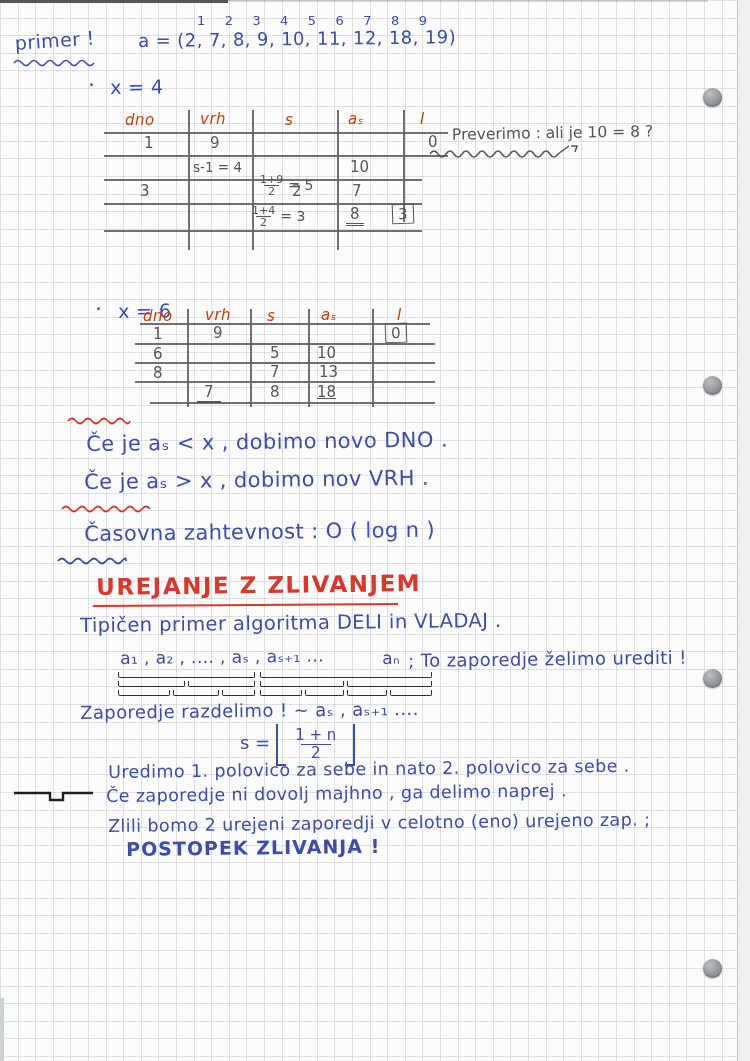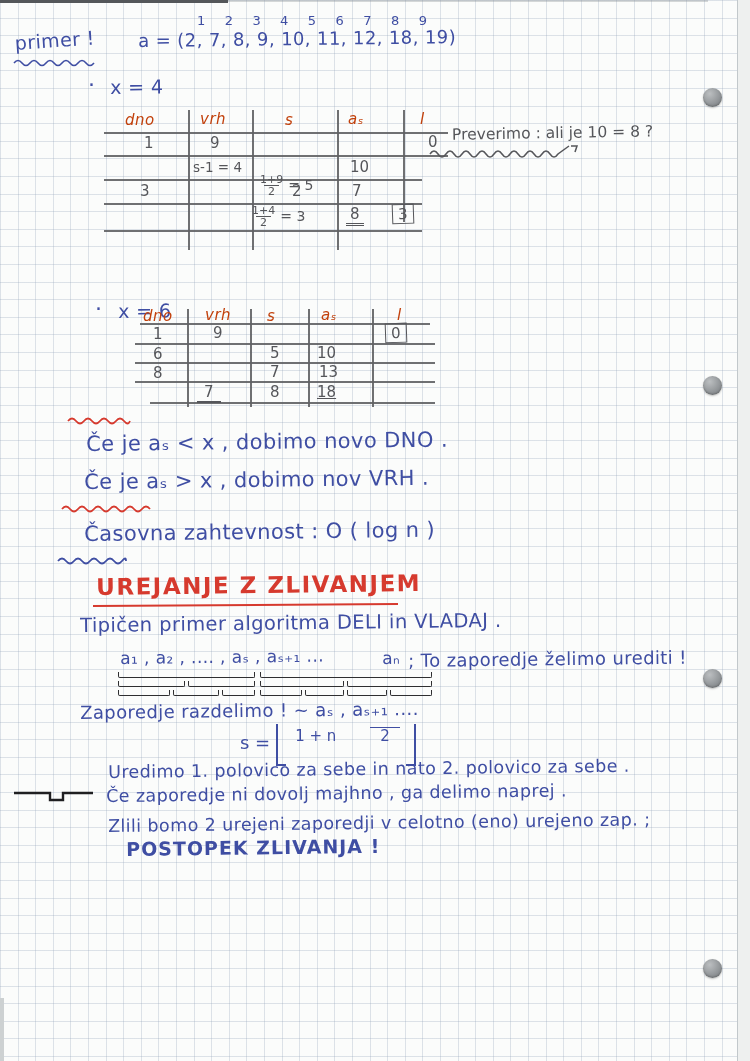--- a/index.html
+++ b/index.html
@@ -27,21 +27,21 @@
   .boxed{border:1.6px solid #55565a;padding:0 5px;display:inline-block;transform:rotate(-2deg);}
   .dul{border-bottom:3.5px double #55565a;padding:0 4px;}
   .ul{border-bottom:2px solid #55565a;padding:0 7px;}
   .brk{position:absolute;height:5px;border:1.6px solid #2e2e30;border-top:none;border-radius:0 0 2px 2px;}
   .hole{position:absolute;left:703px;width:19px;height:19px;border-radius:50%;
     background:radial-gradient(circle at 35% 30%, #bcbfc1, #909497 60%, #7c8083);
     box-shadow:0 1px 2px rgba(0,0,0,.25), inset 0 -1px 2px rgba(0,0,0,.25);}
   .formula{display:flex;align-items:flex-start;gap:6px;color:#3f4ea3;}
   .fbl{width:8px;height:40px;border-left:2.2px solid #3f4ea3;border-bottom:2.2px solid #3f4ea3;}
   .fbr{width:8px;height:40px;border-right:2.2px solid #3f4ea3;border-bottom:2.2px solid #3f4ea3;}
-  .bigfrac{display:flex;flex-direction:row;align-items:center;line-height:1.15;margin-top:3px;gap:31px;}
+  .bigfrac{display:flex;flex-direction:column;align-items:center;line-height:1.15;margin-top:3px;}
   .bigfrac .fnum{font-size:15px;padding:0 3px;}
   .bigfrac .fden{font-size:15px;border-top:1.6px solid #3f4ea3;padding:0 10px;}
   svg{position:absolute;overflow:visible;}
 </style>
 </head>
 <body>
 
 <div class="abs" style="left:0;top:0;width:228px;height:3px;background:#54575a;"></div>
 <div class="abs" style="left:228px;top:0;width:480px;height:2px;background:rgba(140,145,148,.35);"></div>
 <div class="abs" style="left:737px;top:0;width:13px;height:1061px;background:#eef0ef;border-left:1.5px solid #c2c8cb;"></div>

